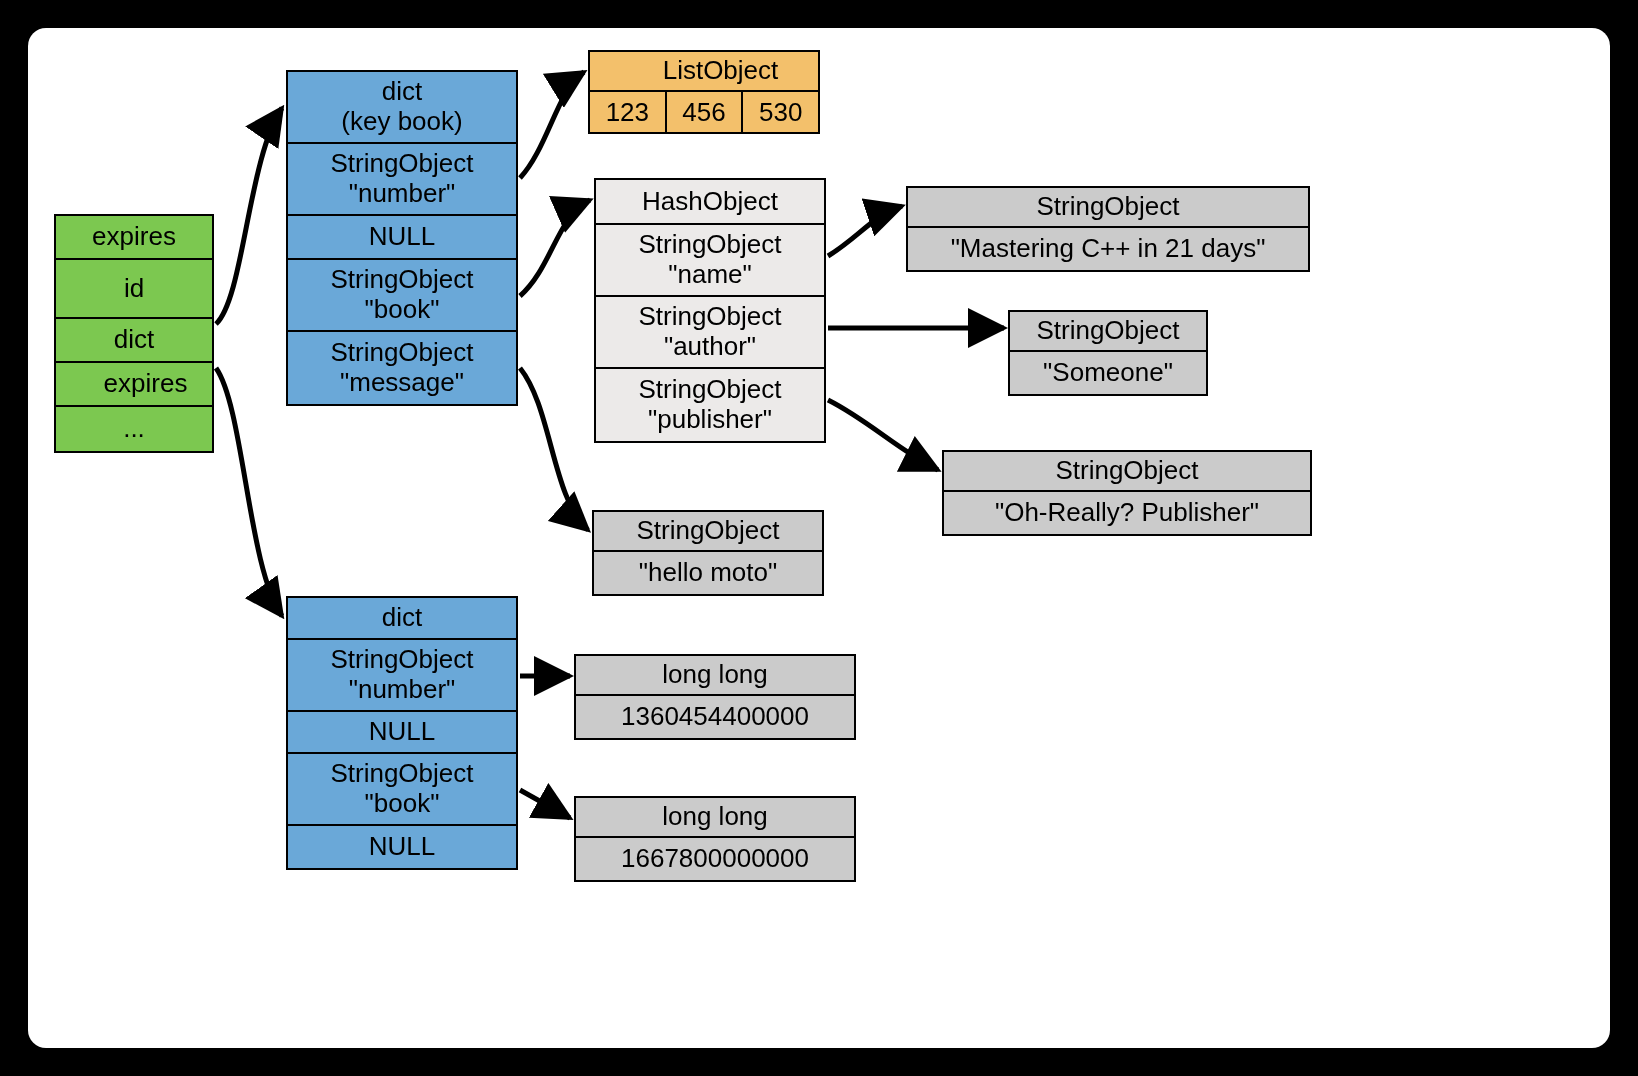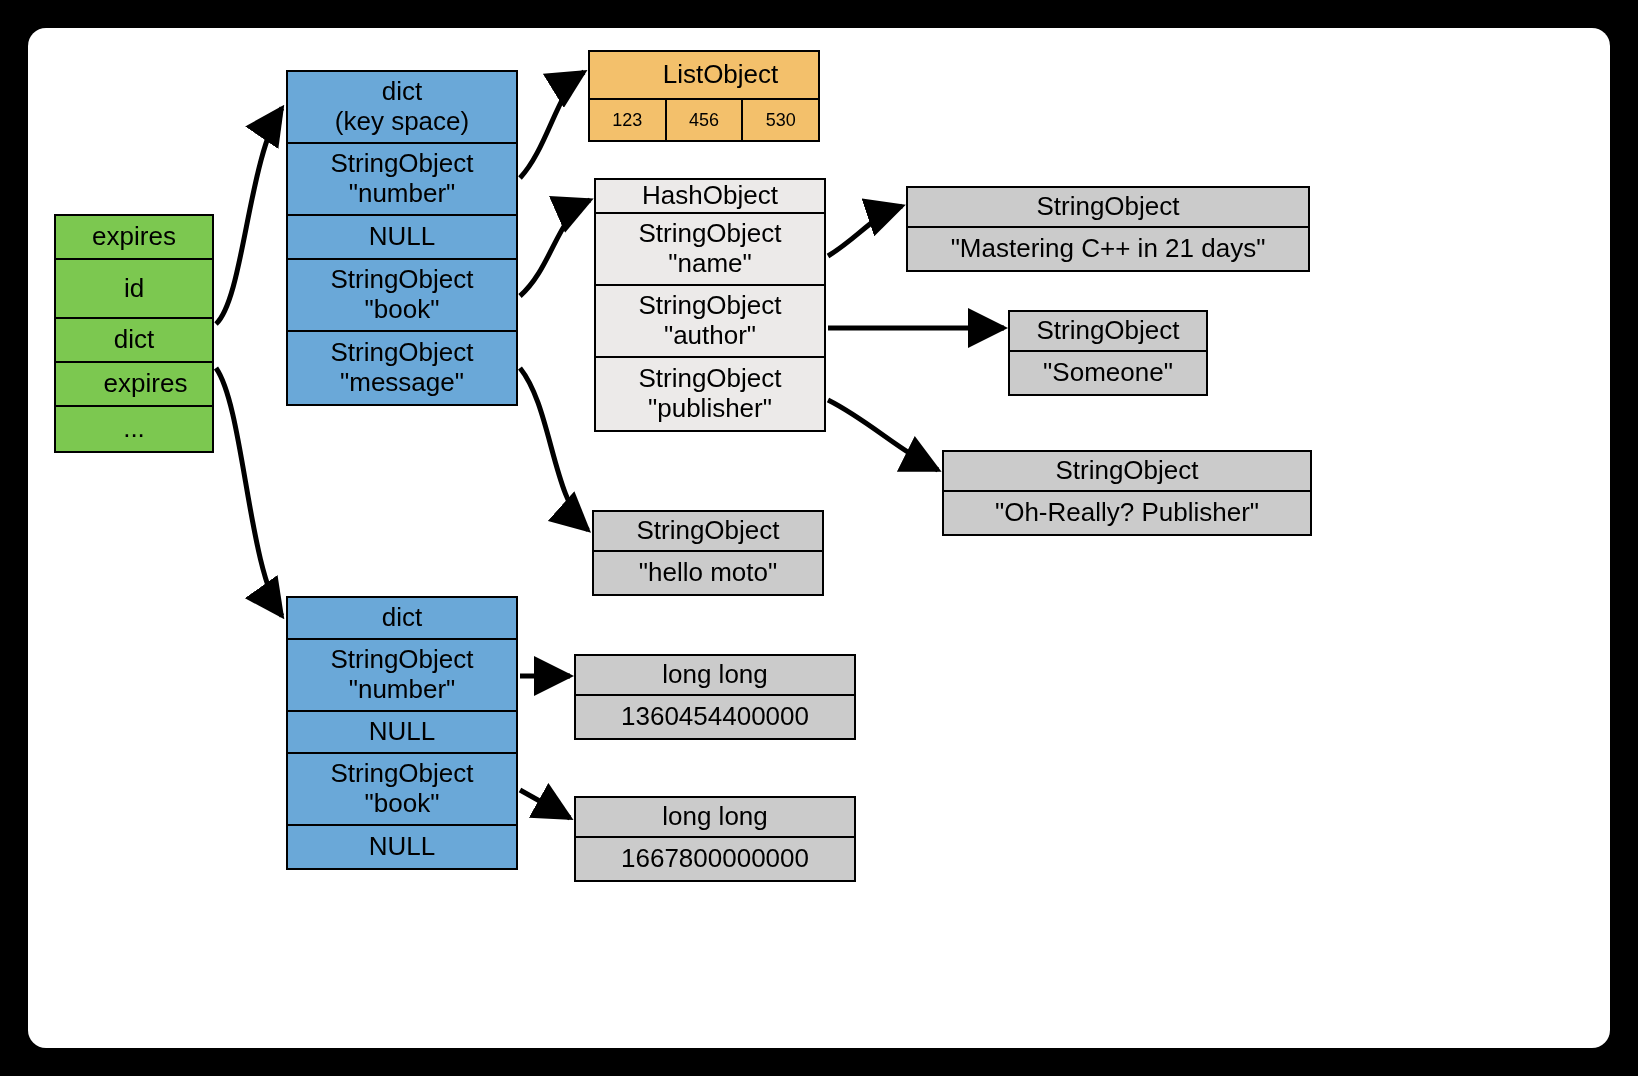--- a/index.html
+++ b/index.html
@@ -42,21 +42,21 @@
   .orange .cell{ background: #f3c06b; }
   .lgray .cell { background: #eceae9; }
   .gray  .cell { background: #cbcbcb; }
 
   
   .hrow { display: flex; }
   .hrow .hcell {
     border-right: 2px solid #000;
     flex: 1;
     display:flex; align-items:center; justify-content:center;
-    font-size:18px; background:#f3c06b;
+    font-size:26px; background:#f3c06b;
     height: 40px;
   }
   .hrow .hcell:last-child { border-right:none; }
 
   svg.arrows {
     position:absolute; left:0; top:0; width:100%; height:100%;
     pointer-events:none;
   }
 </style>
 </head>
@@ -67,48 +67,48 @@
   <div class="cell" style="height:44px;">expires</div>
   <div class="cell" style="height:59px;">id</div>
   <div class="cell" style="height:44px;">dict</div>
   <div class="cell" style="height:44px;padding-left:27px;">expires</div>
   <div class="cell" style="height:44px;">...</div>
 </div>
 
 <div class="box blue" style="left:258px; top:42px; width:232px;">
   <div class="cell" style="height:72px; flex-direction:column;">
     <span>dict</span>
-    <span>(key space)</span>
+    <span>(key book)</span>
   </div>
   <div class="cell" style="height:72px; flex-direction:column;">
     <span>StringObject</span>
     <span>"number"</span>
   </div>
   <div class="cell" style="height:44px;">NULL</div>
   <div class="cell" style="height:72px; flex-direction:column;">
     <span>StringObject</span>
     <span>"book"</span>
   </div>
   <div class="cell" style="height:72px; flex-direction:column;">
     <span>StringObject</span>
     <span>"message"</span>
   </div>
 </div>
 
 <div class="box orange" style="left:560px; top:22px; width:232px;">
-  <div class="cell" style="height:48px;padding-left:37px;">ListObject</div>
+  <div class="cell" style="height:40px;padding-left:37px;">ListObject</div>
   <div class="hrow">
     <div class="hcell">123</div>
     <div class="hcell">456</div>
     <div class="hcell">530</div>
   </div>
 </div>
 
 <div class="box lgray" style="left:566px; top:150px; width:232px;">
-  <div class="cell" style="height:34px;">HashObject</div>
+  <div class="cell" style="height:45px;">HashObject</div>
   <div class="cell" style="height:72px; flex-direction:column;">
     <span>StringObject</span>
     <span>"name"</span>
   </div>
   <div class="cell" style="height:72px; flex-direction:column;">
     <span>StringObject</span>
     <span>"author"</span>
   </div>
   <div class="cell" style="height:72px; flex-direction:column;">
     <span>StringObject</span>

